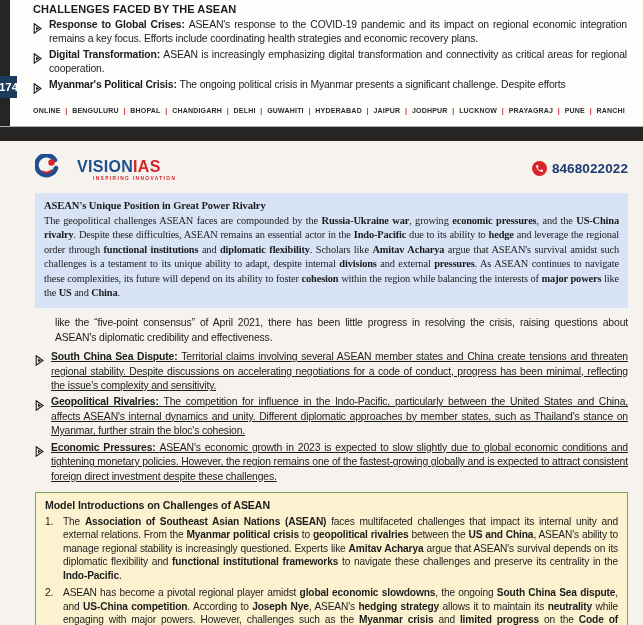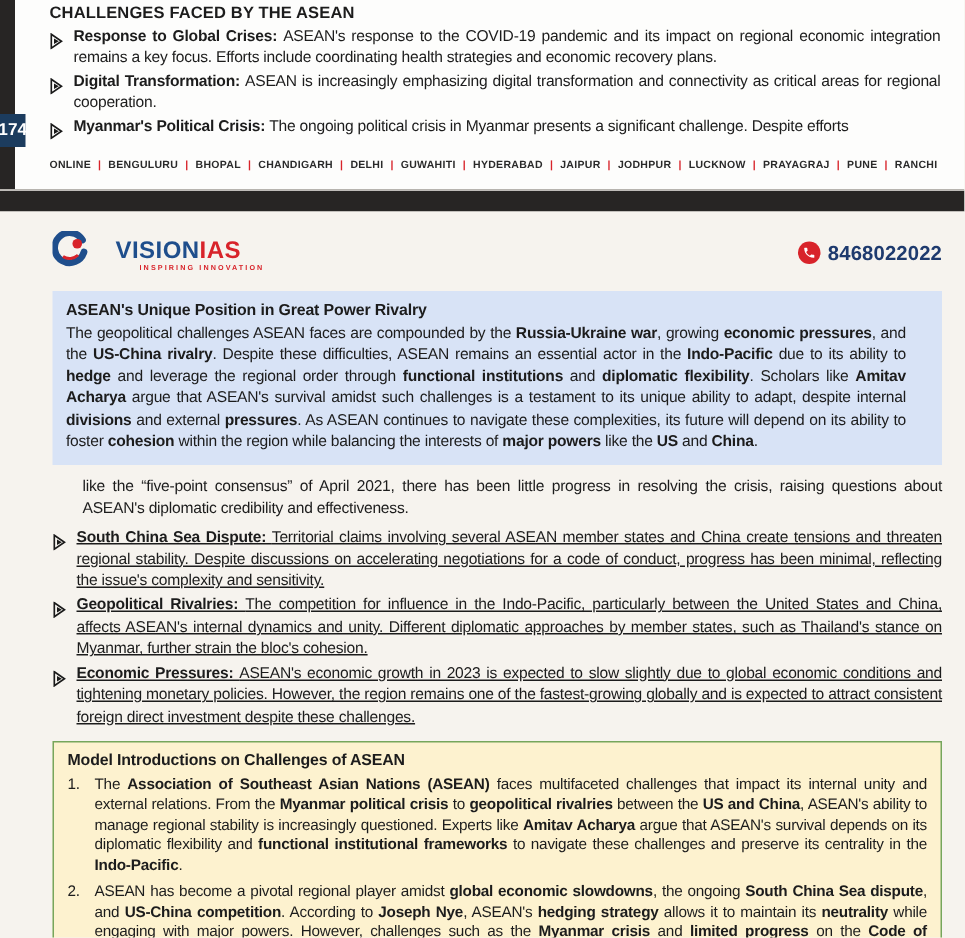--- a/index.html
+++ b/index.html
@@ -43,21 +43,21 @@
   .brand .ias { color:#d8232a; }
   .tagline { font-size:4.8px; color:#d8232a; letter-spacing:1.4px; margin-top:2px; font-weight:bold; padding-left:16px; }
   .contact { display:flex; align-items:center; gap:9px; }
   .circle-icon {
     width:15px; height:15px; border-radius:50%; background:#d8232a;
     display:inline-flex; align-items:center; justify-content:center; flex:0 0 15px;
   }
   .contact-text { font-size:13.5px; font-weight:bold; color:#1e3a6e; letter-spacing:.1px; }
   .contact-group { display:flex; align-items:center; gap:5px; }
 
-  .info-box { background:#d8e3f6; padding:7px 24px 8px 9px; }
+  .info-box { background:#d8e3f6; padding:7px 9px 8px 9px;font-family:Liberation Serif, serif; }
   .box-heading { margin:0 0 3px 0; font-size:10.6px; font-weight:bold; letter-spacing:-0.1px; }
   .continuation { margin:8px 0 5px 20px; }
   .p2-bullets { margin-top:2px;text-decoration:underline; }
   .p2-bullets .bullet { margin-bottom:2px; }
 
   .model-box { border:1.5px solid #76a65c; background:#fdf2cf; padding:6px 9px 7px 9px; margin-top:8px; }
   .model-item { display:flex; gap:5px; margin-top:4px; }
   .model-num { flex:0 0 13px; font-size:10.2px; line-height:13.5px; letter-spacing:-0.15px; }
   .model-text { margin:0; font-size:10.2px; line-height:13.5px; text-align:justify; letter-spacing:-0.15px; }
 </style>

